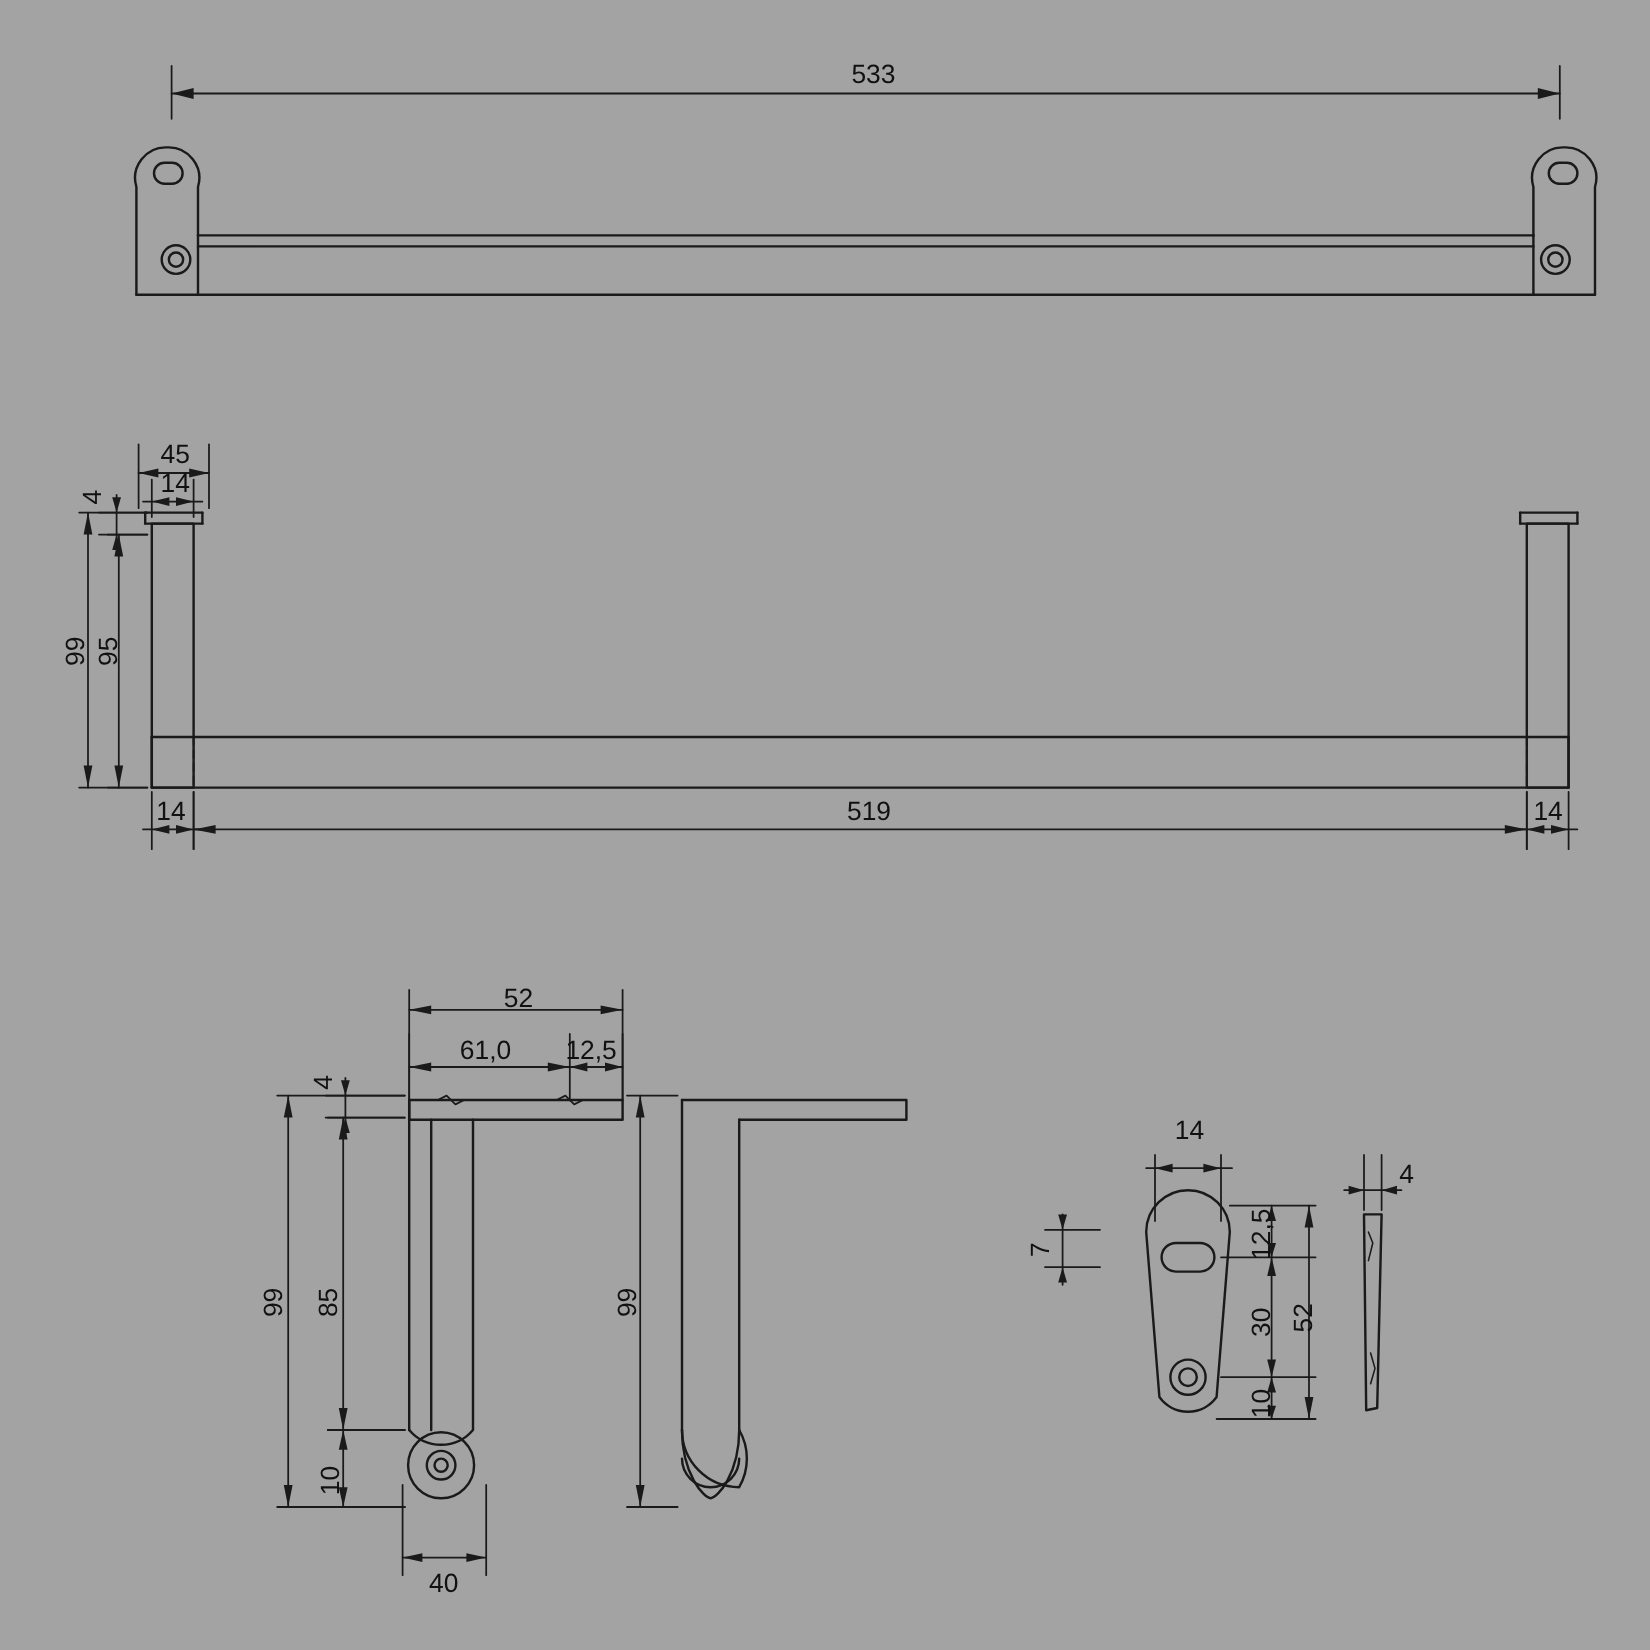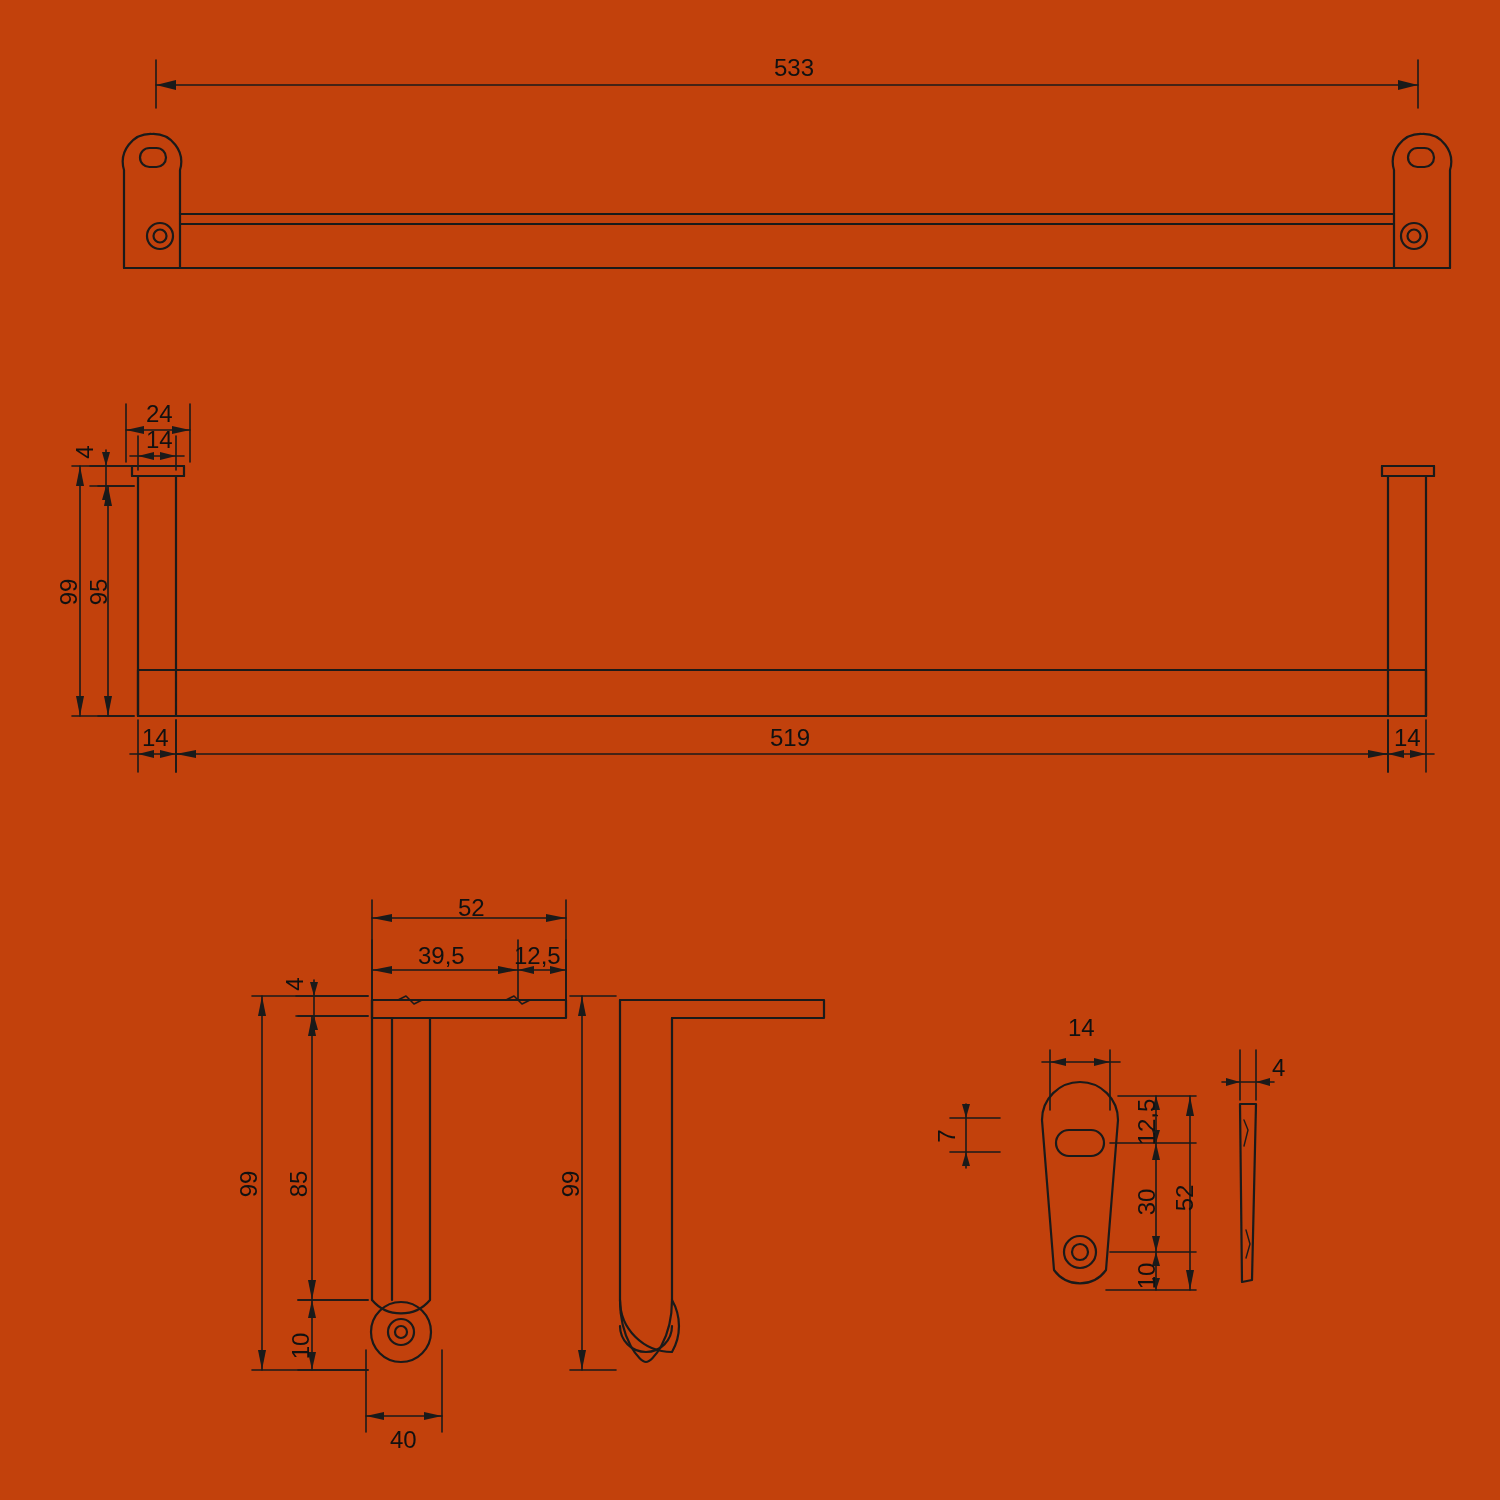--- a/index.html
+++ b/index.html
@@ -1,17 +1,17 @@
 <!DOCTYPE html>
 <html><head>
 <meta charset="utf-8">
 <style>
   html,body{margin:0;padding:0;background:#ffffff;}
   body{width:1500px;height:1500px;font-family:"Liberation Sans",sans-serif;}
-  #sheet{position:relative;width:1500px;height:1500px;overflow:hidden;background:#c2410c;}
+  #sheet{position:relative;width:1500px;height:1500px;overflow:hidden;background:#a3a3a3;}
   svg{position:absolute;left:0;top:0;}
   .dimtxt{
     position:absolute;
     font-family:"Liberation Sans",sans-serif;
     font-size:24px;
     color:#111;
     white-space:nowrap;
     line-height:1;
   }
   .vert{transform-origin:center center;}
@@ -280,31 +280,31 @@
         <line x1="1256" y1="1050" x2="1256" y2="1100"></line>
         <line x1="1222" y1="1082" x2="1274" y2="1082"></line>
         <path d="M1240,1082 L1226,1078 L1226,1086 Z" fill="#1a1a1a" stroke="none"></path>
         <path d="M1256,1082 L1270,1078 L1270,1086 Z" fill="#1a1a1a" stroke="none"></path>
       </g>
     </g>
   </svg>
 
   <div class="dimtxt" style="left:774px;top:56px;">533</div>
 
-  <div class="dimtxt" style="left:146px;top:402px;">24</div>
+  <div class="dimtxt" style="left:146px;top:402px;">45</div>
   <div class="dimtxt" style="left:146px;top:428px;">14</div>
   <div class="dimtxt vert" style="left:78px;top:440px;transform:rotate(-90deg);">4</div>
   <div class="dimtxt vert" style="left:56px;top:580px;transform:rotate(-90deg);">99</div>
   <div class="dimtxt vert" style="left:86px;top:580px;transform:rotate(-90deg);">95</div>
   <div class="dimtxt" style="left:142px;top:726px;">14</div>
   <div class="dimtxt" style="left:770px;top:726px;">519</div>
   <div class="dimtxt" style="left:1394px;top:726px;">14</div>
 
   <div class="dimtxt" style="left:458px;top:896px;">52</div>
-  <div class="dimtxt" style="left:418px;top:944px;">39,5</div>
+  <div class="dimtxt" style="left:418px;top:944px;">61,0</div>
   <div class="dimtxt" style="left:514px;top:944px;">12,5</div>
   <div class="dimtxt vert" style="left:288px;top:972px;transform:rotate(-90deg);">4</div>
   <div class="dimtxt vert" style="left:236px;top:1172px;transform:rotate(-90deg);">99</div>
   <div class="dimtxt vert" style="left:286px;top:1172px;transform:rotate(-90deg);">85</div>
   <div class="dimtxt vert" style="left:288px;top:1334px;transform:rotate(-90deg);">10</div>
   <div class="dimtxt" style="left:390px;top:1428px;">40</div>
   <div class="dimtxt vert" style="left:558px;top:1172px;transform:rotate(-90deg);">99</div>
 
   <div class="dimtxt" style="left:1068px;top:1016px;">14</div>
   <div class="dimtxt vert" style="left:940px;top:1124px;transform:rotate(-90deg);">7</div>

